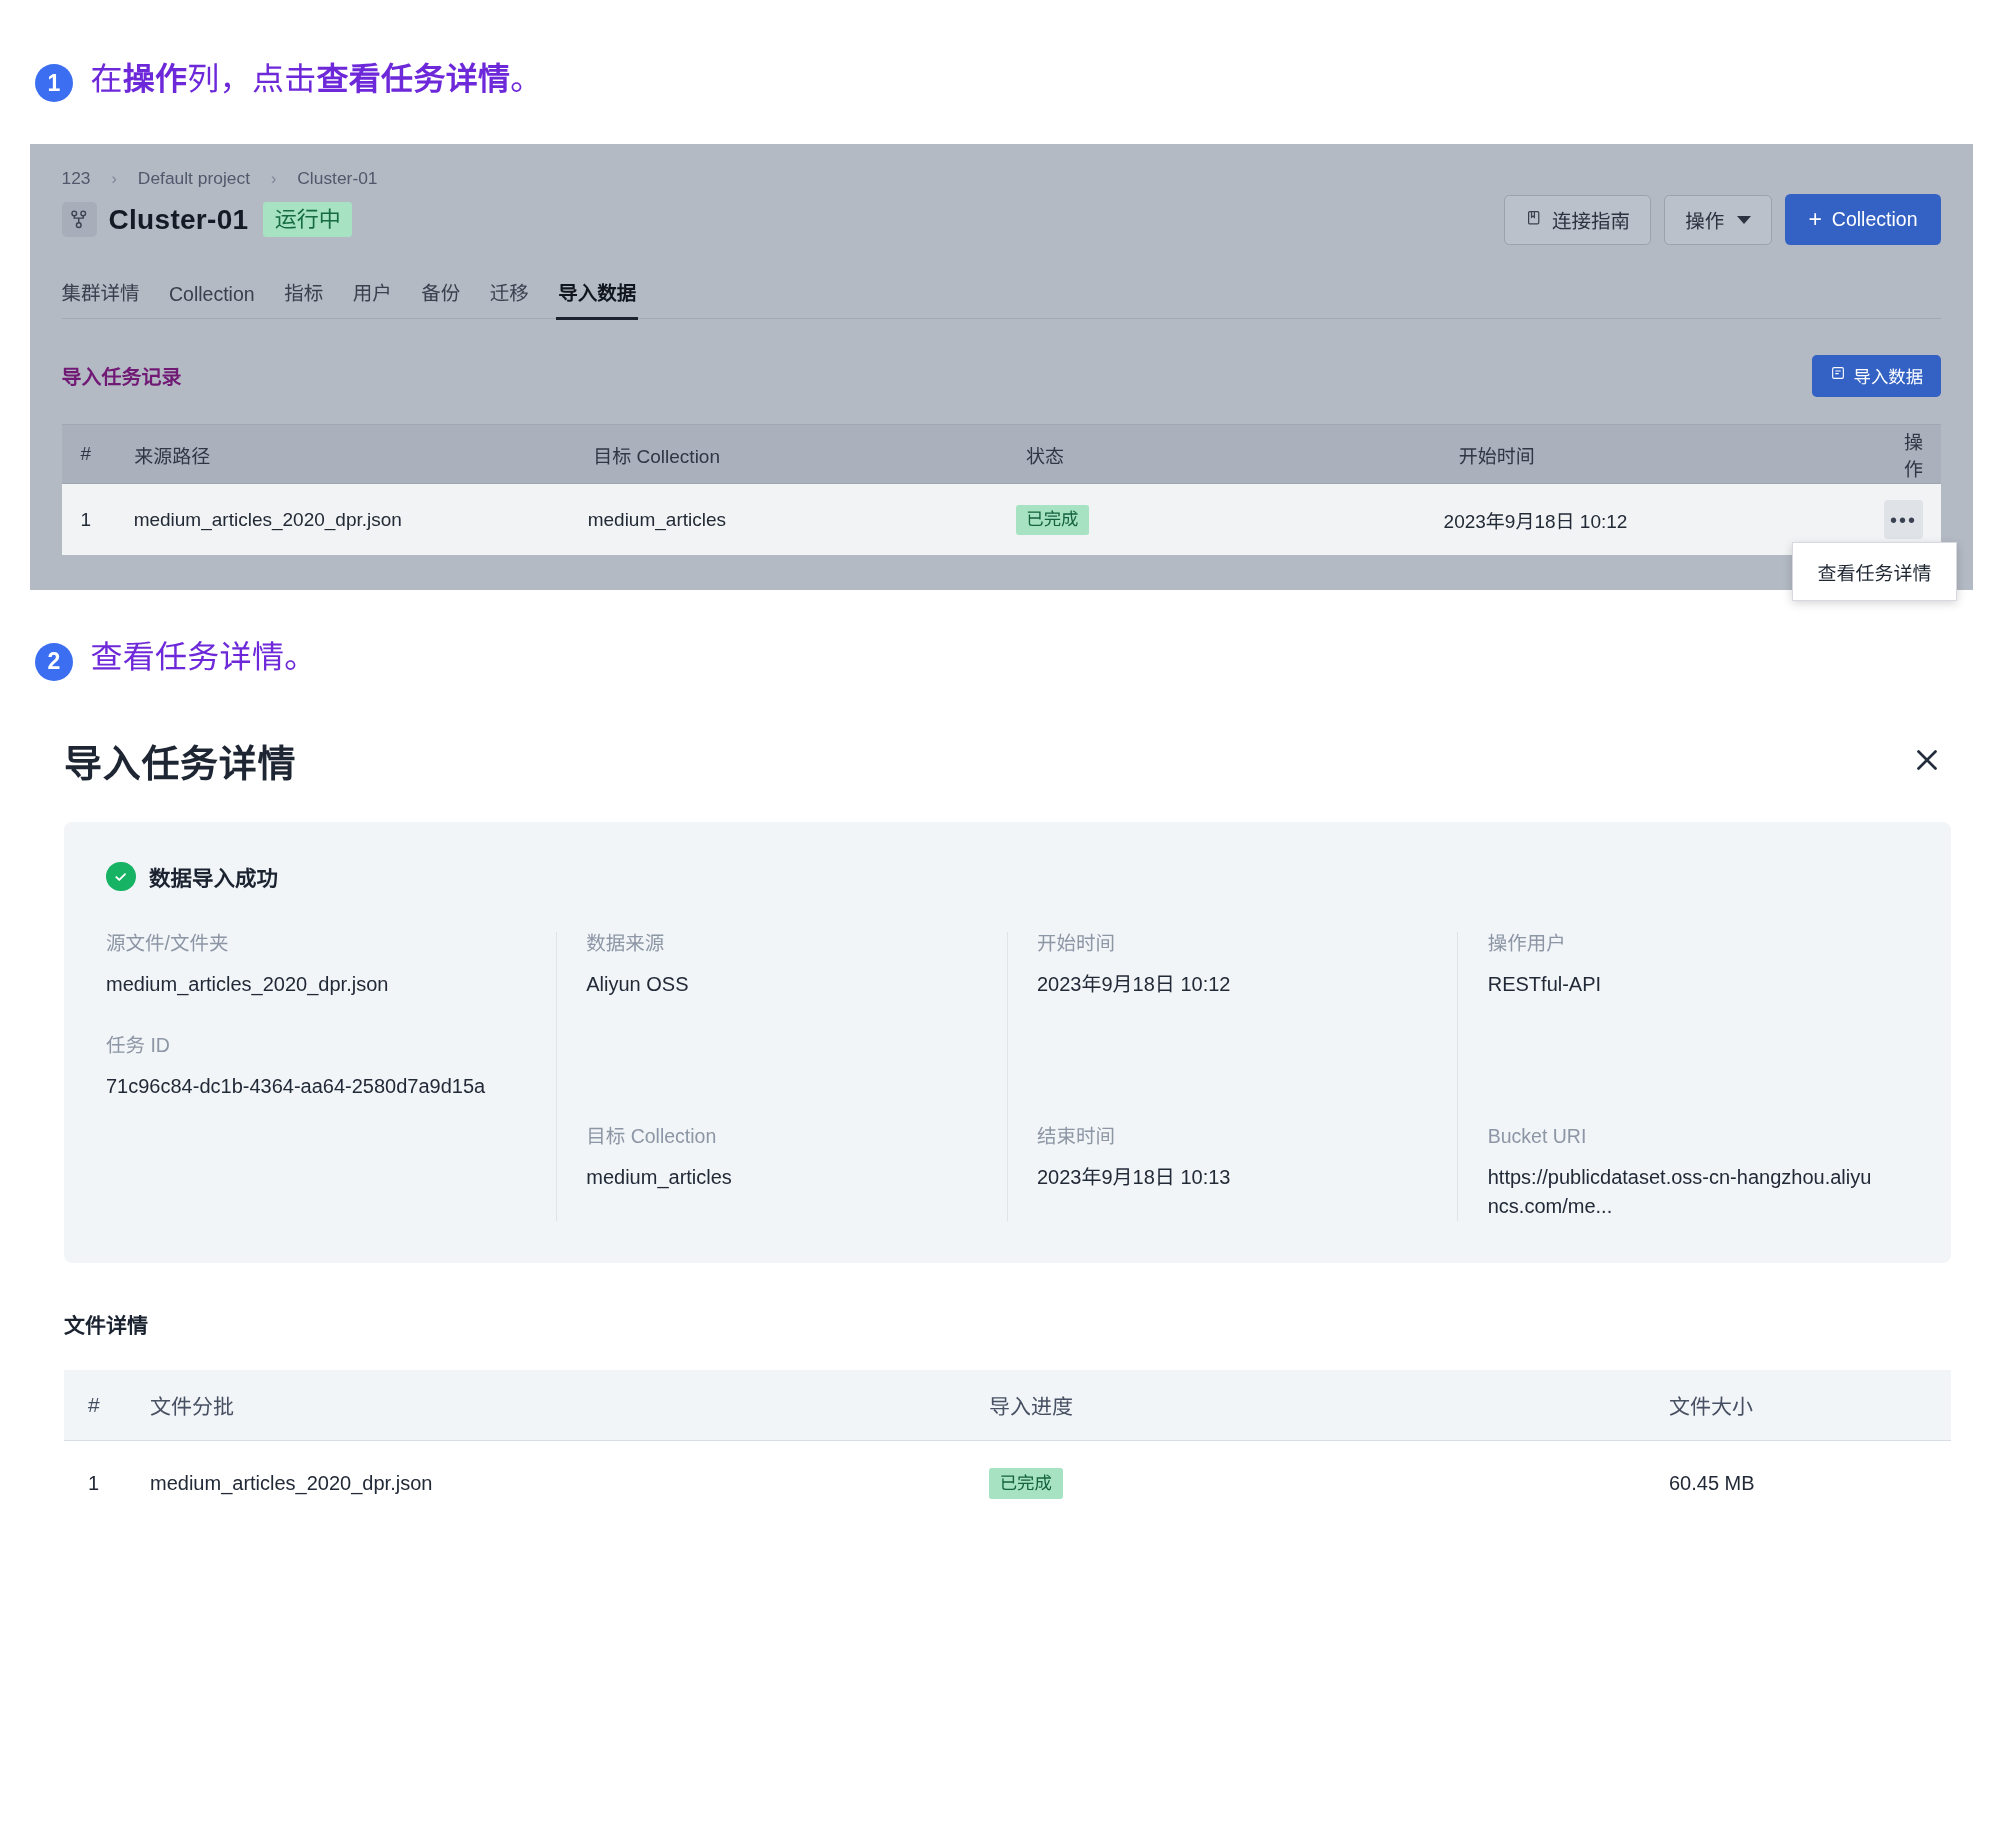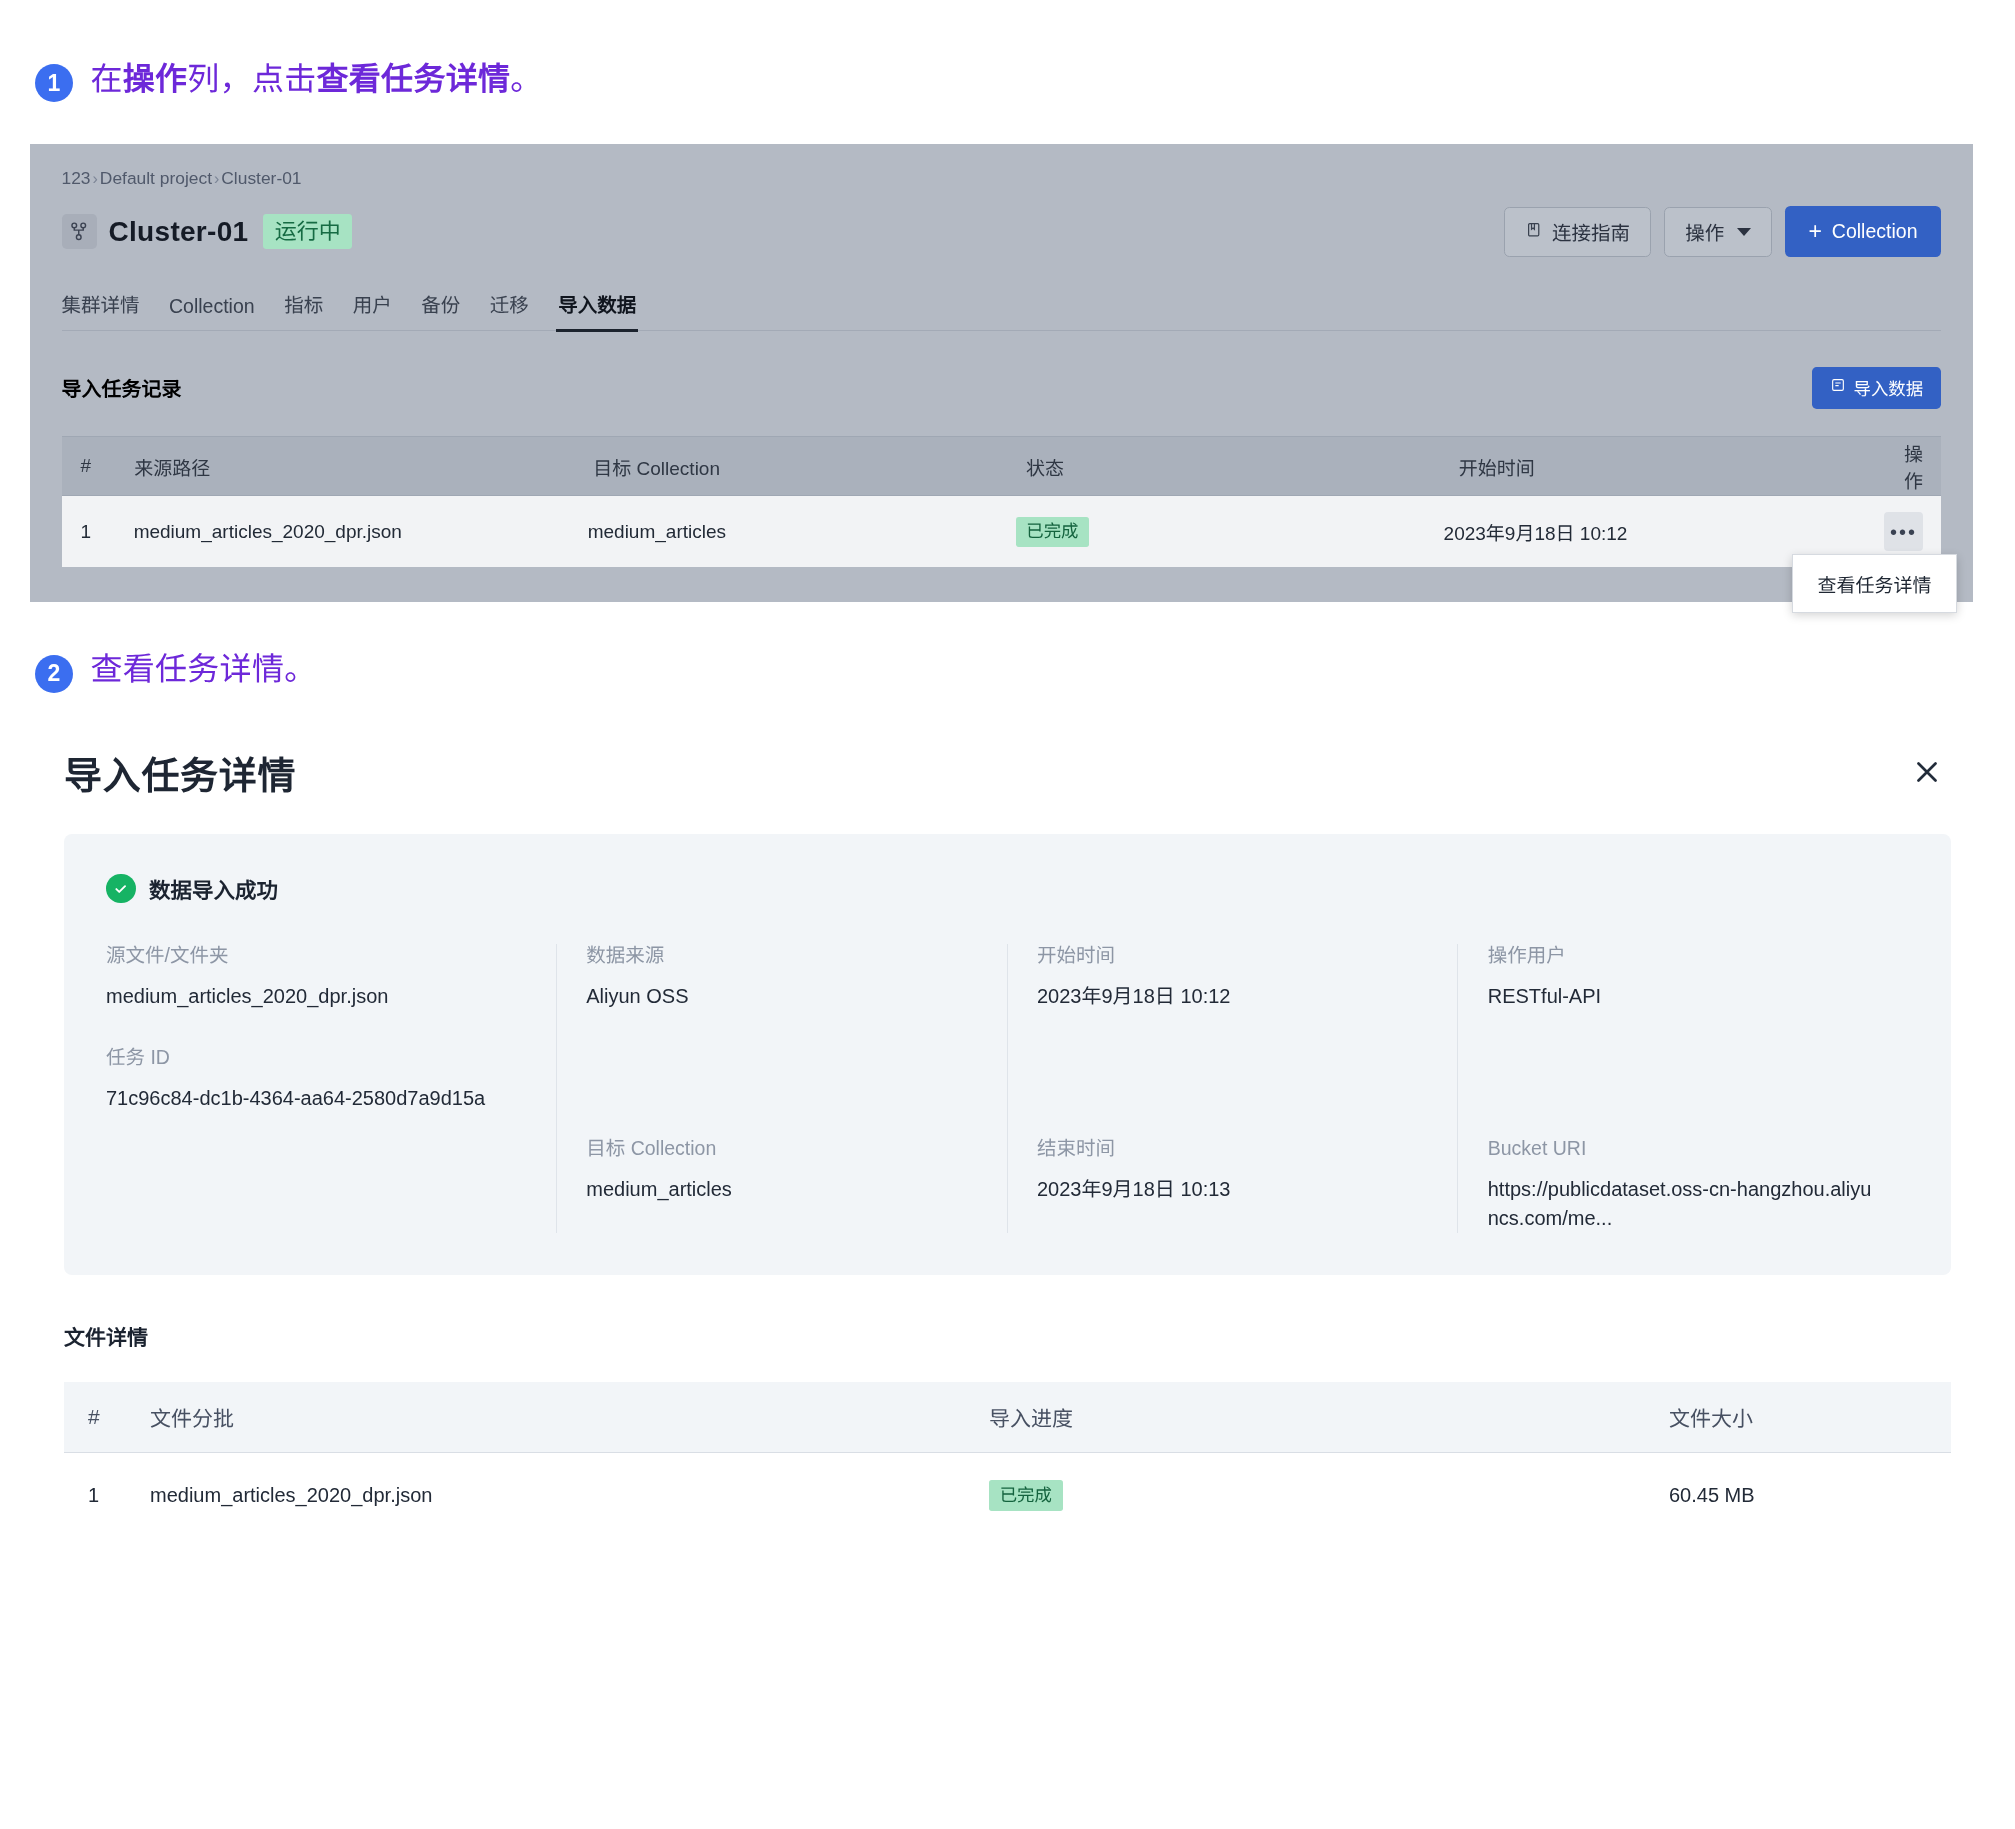--- a/index.html
+++ b/index.html
@@ -59,24 +59,24 @@
     margin: 42px 0 0 29.5px;
     width: 1943px;
     background: #b4bac4;
     box-sizing: border-box;
     padding: 24px 32px 35px 32px;
     position: relative;
   }
   .breadcrumb {
     font-size: 17.4px;
     color: #50596b;
-    margin-bottom: 17px;
-    display: flex;
-    align-items: center;
-    gap: 2px;
+    margin-bottom: 5px;
+    display: flex;
+    align-items: center;
+    gap: 21px;
   }
   .breadcrumb .crumb-sep { color: #7d8697; font-size: 16px; }
 
   .cluster-row {
     display: flex;
     align-items: center;
     min-height: 48px;
   }
   .cluster-icon {
     width: 35px; height: 35px;
@@ -171,21 +171,21 @@
   
   .table-head-row {
     display: flex;
     align-items: center;
     margin-top: 31px;
     min-height: 51px;
   }
   .table-title {
     font-size: 20px;
     font-weight: 700;
-    color: #000000;
+    color: #701a75;
   }
   .btn-import {
     margin-left: auto;
     height: 42px;
     padding: 0 17.4px;
     background: #3361c4;
     color: #ffffff;
     font-size: 17.4px;
     border-radius: 4.7px;
     display: inline-flex;

